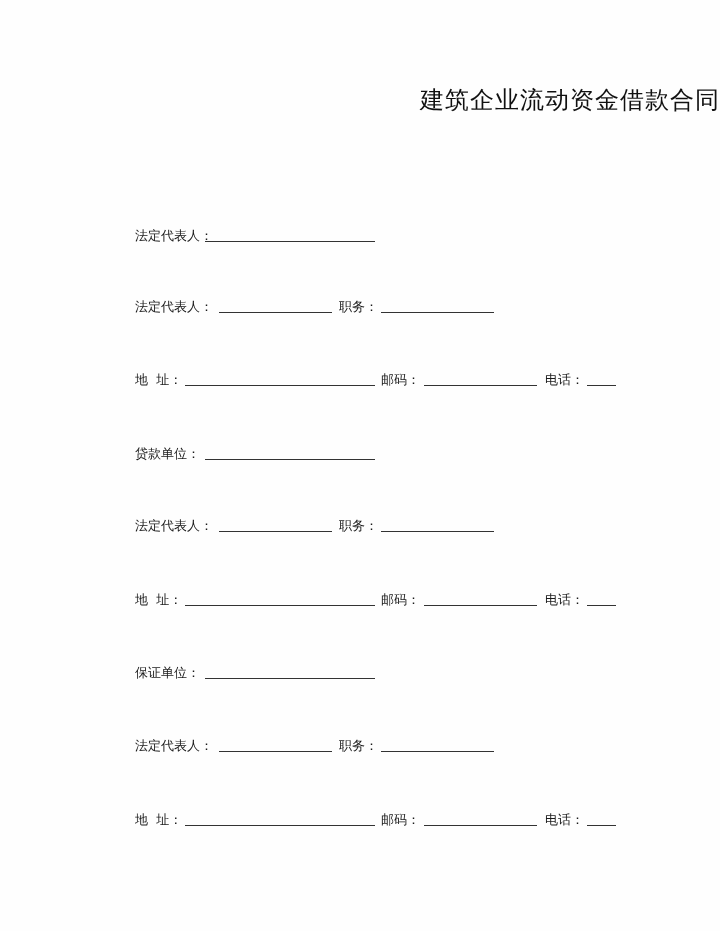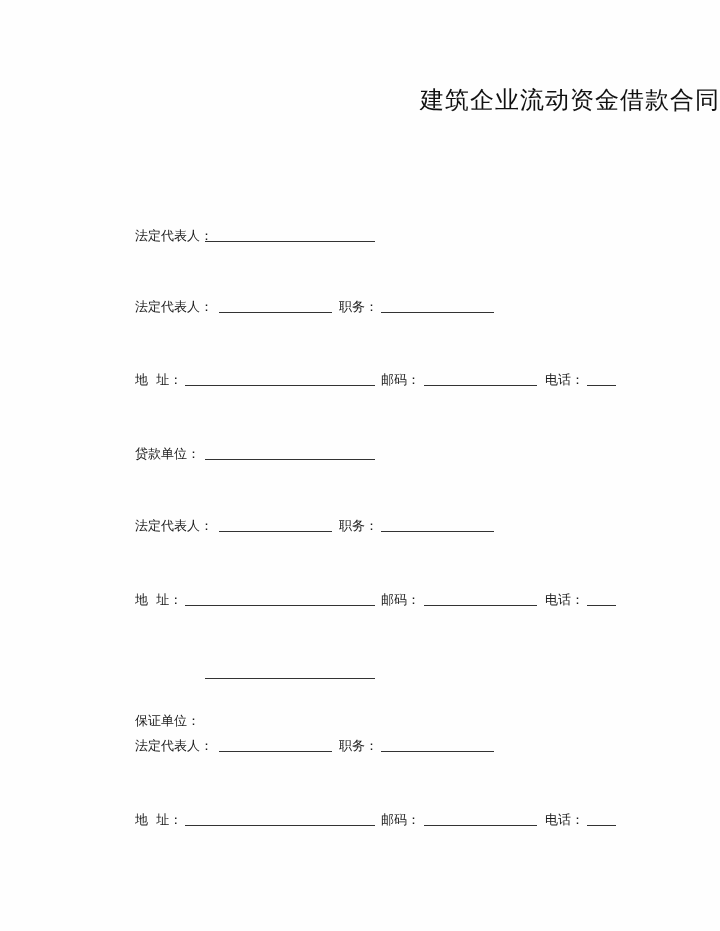--- a/index.html
+++ b/index.html
@@ -49,21 +49,21 @@
   <div class="row" style="top:590px;">
     <span class="lbl" style="left:0;white-space:pre;">地  址：</span>
     <span class="line" style="left:50px;width:190px;"></span>
     <span class="lbl" style="left:246px;">邮码：</span>
     <span class="line" style="left:289px;width:113px;"></span>
     <span class="lbl" style="left:410px;">电话：</span>
     <span class="line" style="left:452px;width:29px;"></span>
   </div>
 
   <div class="row" style="top:663px;">
-    <span class="lbl" style="left:0;margin-top:48px;">保证单位：</span>
+    <span class="lbl" style="left:0;">保证单位：</span>
     <span class="line" style="left:70px;width:170px;"></span>
   </div>
   <div class="row" style="top:736px;">
     <span class="lbl" style="left:0;">法定代表人：</span>
     <span class="line" style="left:84px;width:113px;"></span>
     <span class="lbl" style="left:204px;">职务：</span>
     <span class="line" style="left:246px;width:113px;"></span>
   </div>
   <div class="row" style="top:810px;">
     <span class="lbl" style="left:0;white-space:pre;">地  址：</span>

